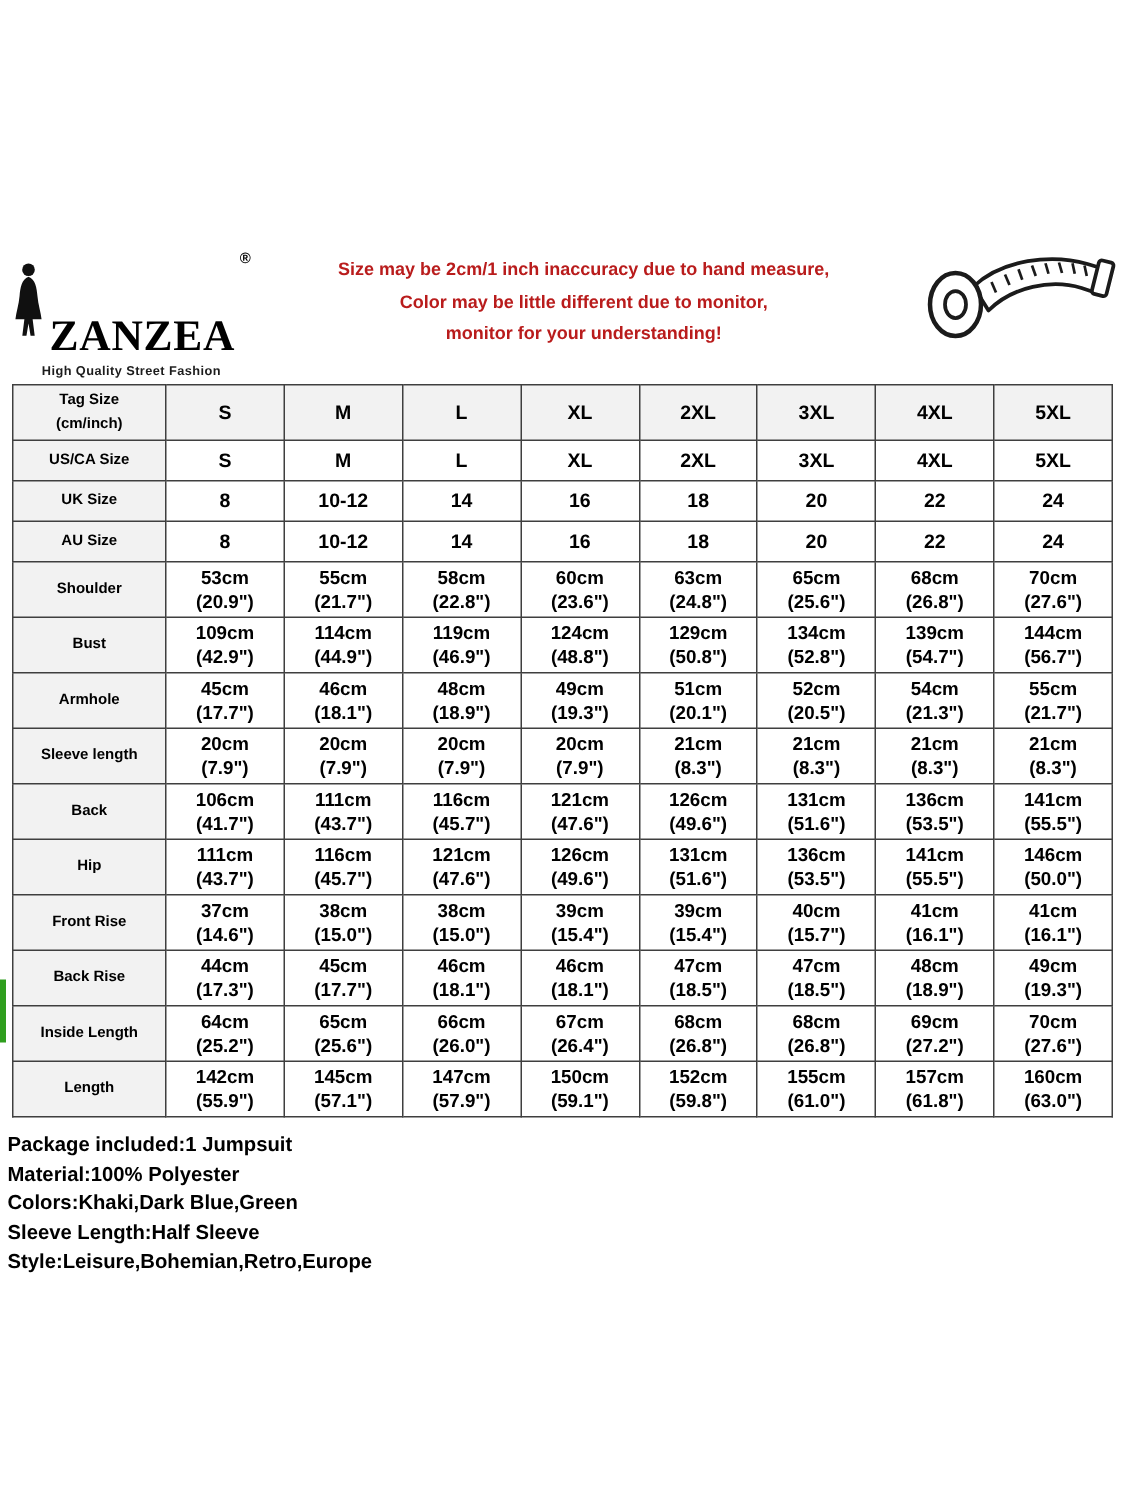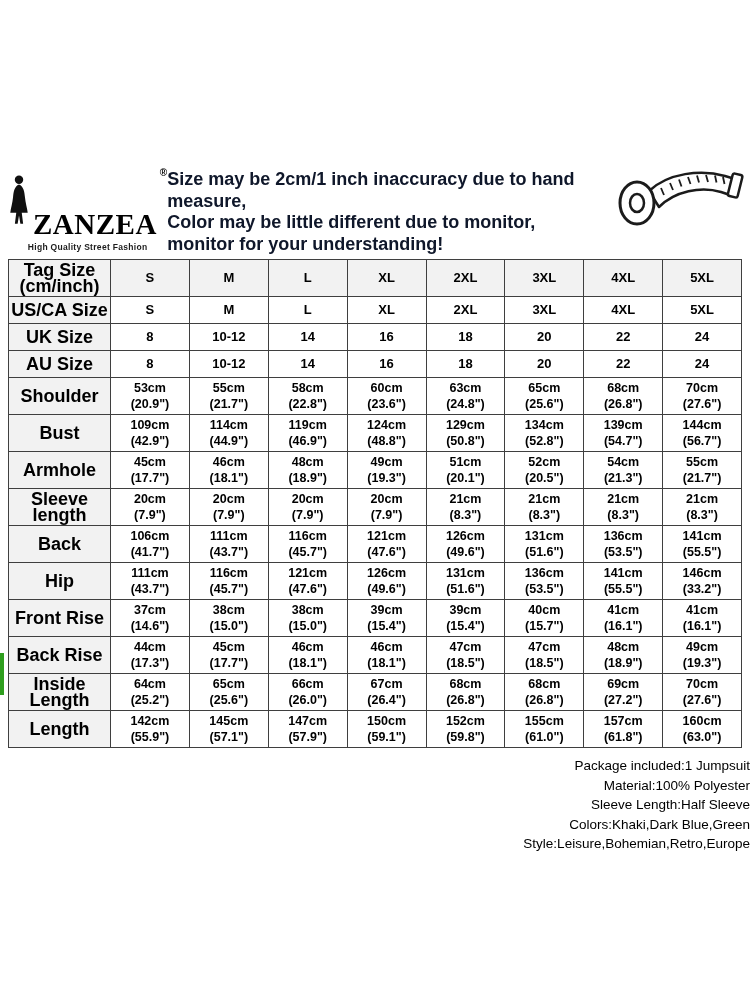--- a/index.html
+++ b/index.html
@@ -10,38 +10,38 @@
   }
   .page{position:relative;width:750px;height:1000px;}
 
   
   .header{display:flex;align-items:flex-start;padding:165px 4px 0 8px;}
   .logo{flex:0 0 152px;display:flex;flex-direction:column;align-items:center;}
   .logo-top{display:flex;align-items:center;gap:3px;}
   .brand{font-family:"Liberation Serif","DejaVu Serif",serif;font-weight:bold;font-size:29px;line-height:1;letter-spacing:0.5px;margin-top:45px;}
   .reg{font-size:10px;font-weight:bold;align-self:flex-start;margin-top:2px;}
   .tagline{font-size:8.5px;font-weight:bold;letter-spacing:0.3px;margin-top:3px;white-space:nowrap;color:#1c1c1c;}
-  .disclaimer{flex:1;text-align:left;font-weight:bold;font-size:18px;line-height:21.5px;margin-top:4px;color:#0f172a;}
+  .disclaimer{flex:1;text-align:center;font-weight:bold;font-size:12px;line-height:21.5px;margin-top:4px;color:#b91c1c;}
   .tape{flex:0 0 135px;margin-top:2px;text-align:right;}
 
   
   table.size-table{border-collapse:collapse;table-layout:fixed;width:734px;margin:4px auto 0;}
   .size-table th,.size-table td{
     border:1px solid #3f3f3f;text-align:center;vertical-align:middle;
     font-weight:bold;white-space:pre-line;padding:2px;color:#000;
   }
-  .size-table th{background:var(--label-bg,#f2f2f2);font-size:18px;width:97px;line-height:16px;}
+  .size-table th{background:var(--label-bg,#f2f2f2);font-size:10px;width:97px;line-height:16px;}
   .size-table td{font-size:12.5px;line-height:16px;background:#ffffff;}
   tr.size-row th,tr.size-row td{height:22px;}
   tr.size-row td{font-size:13px;}
   tr.measure-row th,tr.measure-row td{height:32px;}
   tbody tr:first-child td{background:var(--label-bg,#f2f2f2);}
 
   
-  .details{margin:8px 0 16px 5px;font-weight:normal;font-size:13.5px;line-height:19.5px;color:#000;text-align:right;}
+  .details{margin:8px 0 16px 5px;font-weight:bold;font-size:13.5px;line-height:19.5px;color:#000;}
 
   
   .green-mark{position:absolute;left:0;top:653px;width:4px;height:42px;background:var(--accent-green,#2f9e1e);}
 </style>
 </head>
 <body>
 
 <div class="page">
 
   <div class="header">
@@ -243,21 +243,21 @@
 (47.6")</td>
           <td>126cm
 (49.6")</td>
           <td>131cm
 (51.6")</td>
           <td>136cm
 (53.5")</td>
           <td>141cm
 (55.5")</td>
           <td>146cm
-(33.2")</td>
+(50.0")</td>
         </tr>
         <tr class="measure-row">
           <th scope="row">Front Rise</th>
           <td>37cm
 (14.6")</td>
           <td>38cm
 (15.0")</td>
           <td>38cm
 (15.0")</td>
           <td>39cm
@@ -327,20 +327,20 @@
 (61.8")</td>
           <td>160cm
 (63.0")</td>
         </tr>
       </tbody>
   </table>
 
   <div class="details">
     <div>Package included:1 Jumpsuit</div>
     <div>Material:100% Polyester</div>
+    <div>Colors:Khaki,Dark Blue,Green</div>
     <div>Sleeve Length:Half Sleeve</div>
-    <div>Colors:Khaki,Dark Blue,Green</div>
     <div>Style:Leisure,Bohemian,Retro,Europe</div>
   </div>
 
   <div class="green-mark"></div>
 
 </div>
 
 </body></html>

